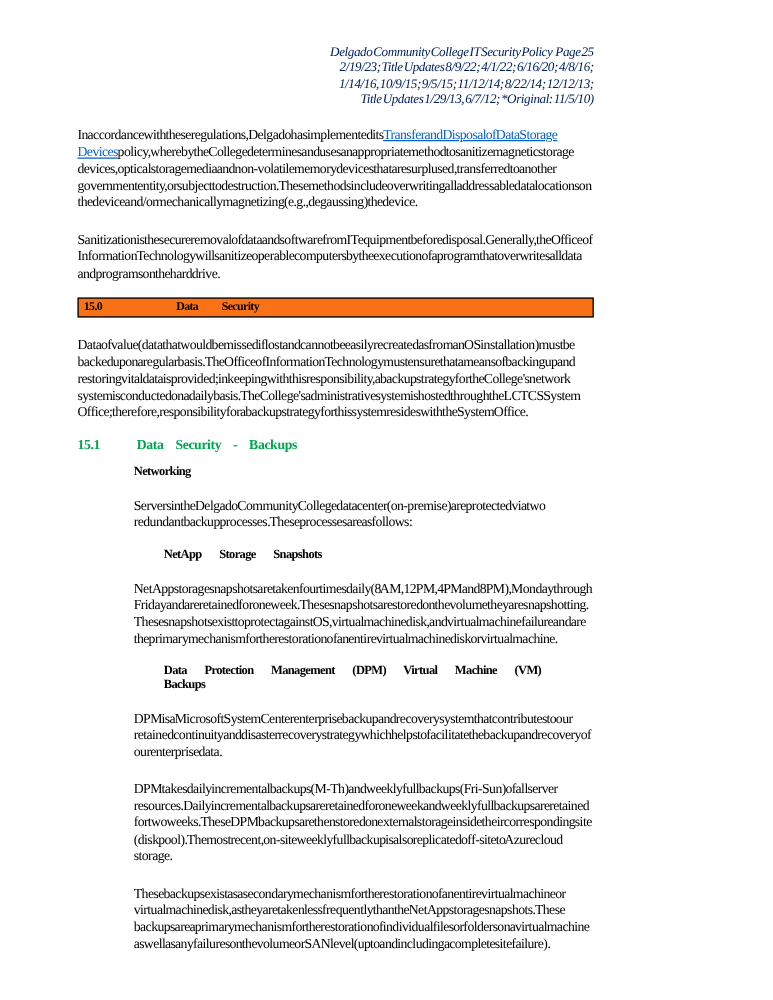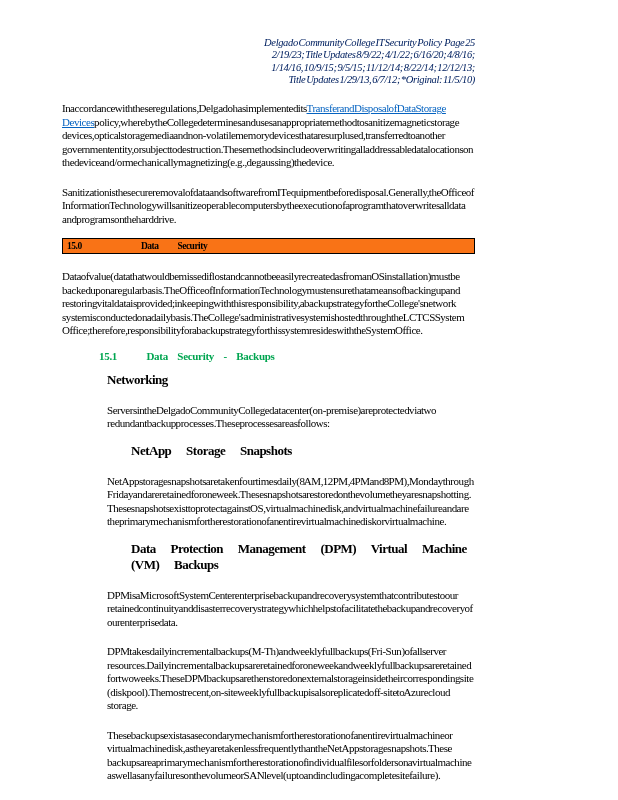--- a/index.html
+++ b/index.html
@@ -52,26 +52,26 @@
   }
   .bar-num { display:inline-block; width:38px; }
   .bar-title { word-spacing:17px; }
   .sub-head {
     color:#00A550;
     font-weight:bold;
     font-size:11px;
     letter-spacing:-0.3px;
     margin:12px 0 10px 0;
   }
-  .sub-num { display:inline-block; width:45px;margin-left:37px; }
+  .sub-num { display:inline-block; width:45px; }
   .sub-title { word-spacing:7px; }
   .indent { padding-left:45px; }
   .mini-head {
     font-weight:bold;
-    font-size:13px;
+    font-size:10px;
     letter-spacing:-0.5px;
     margin:0 0 7px 0;
   }
   .mini-head.spaced { word-spacing:12px;margin-left:24px; }
 </style>
 </head>
 <body>
 
 <div class="page">
 

